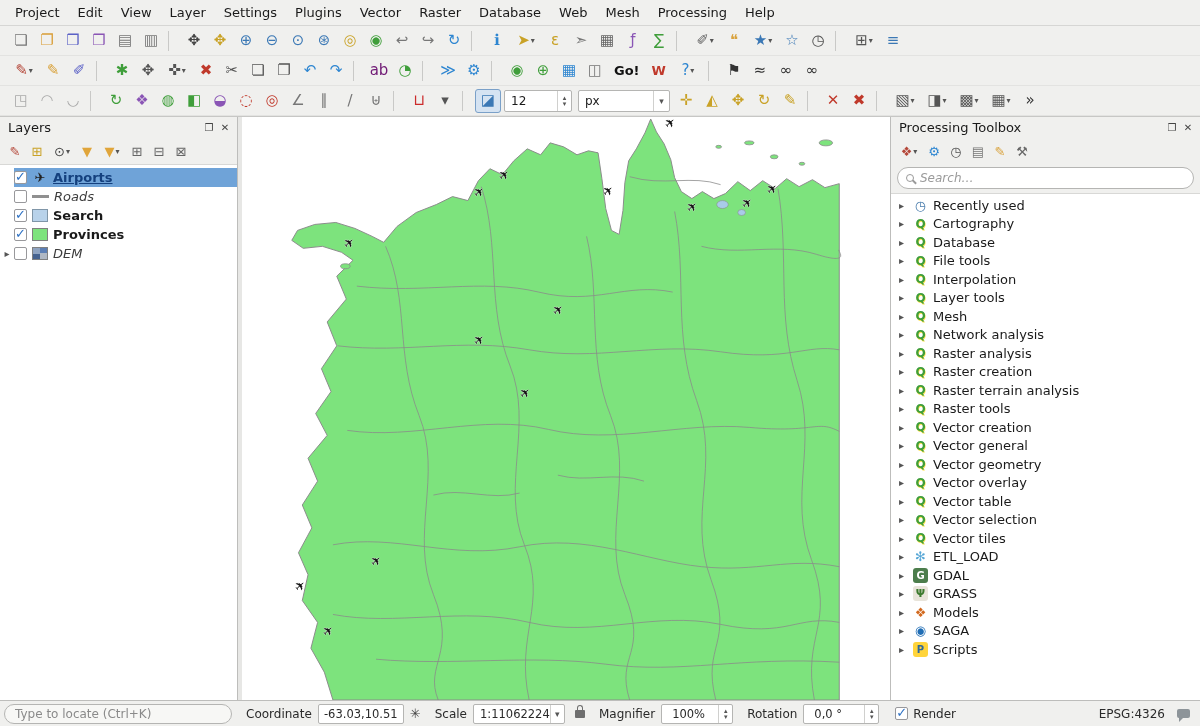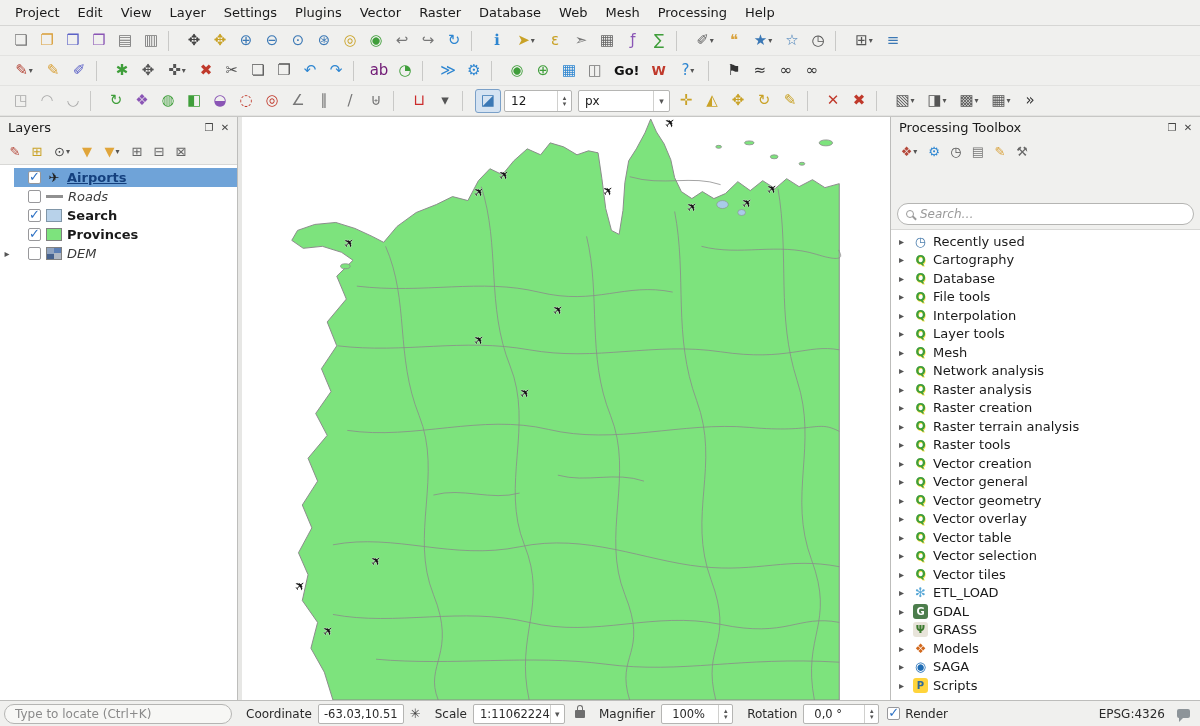--- a/index.html
+++ b/index.html
@@ -46,21 +46,21 @@
 
   .panel-toolbar { height:26px; display:flex; align-items:center; padding-left:4px; flex:none; }
   .panel-toolbar .tb-btn { width:22px; height:21px; }
   .panel-toolbar .tb-btn .g { font-size:13px; }
   .panel-toolbar .tb-btn.has-dd { width:28px; }
 
   
   .layers-tree { flex:1; background:#fff; border-top:1px solid #d8d8d6; padding-top:3px; }
   .layer-row { height:19px; display:flex; align-items:center; }
   .arrow-slot { width:14px; text-align:center; font-size:10px; color:#555; flex:none; }
-  .layer-inner { display:flex; align-items:center; flex:1; height:100%; padding-left:14px; }
+  .layer-inner { display:flex; align-items:center; flex:1; height:100%; padding-left:0; }
   .layer-row.selected .layer-inner { background:#6fa3d8; }
   .cbx { width:13px; height:13px; background:#fff; border:1px solid #98989b; border-radius:2px; position:relative; flex:none; margin-right:5px; }
   .cbx.checked::after { content:"✓"; position:absolute; top:-3px; left:0px; color:#2d71c4; font-weight:bold; font-size:13px; }
   .licon { width:16px; height:13px; margin-right:5px; flex:none; display:inline-flex; align-items:center; justify-content:center; }
   .licon.airplane::before { content:"✈"; font-size:13px; color:#222; }
   .licon.line { background:linear-gradient(transparent 42%, #909090 42%, #909090 58%, transparent 58%); width:17px; }
   .licon.lake { background:#b8d2ea; border:1px solid #8096a8; }
   .licon.province { background:#7de37d; border:1px solid #808080; }
   .licon.dem { background:conic-gradient(#5c7fb5 25%, #b0b8c4 0 50%, #46628f 0 75%, #8fa3c0 0); border:1px solid #808080; }
   .llabel { font-size:13px; }
@@ -68,21 +68,21 @@
   .llabel.italic { font-style:italic; color:#3c3c3c; }
   .llabel.sel { color:#14407e; font-weight:700; text-decoration:underline; }
 
   
   .map { flex:1; position:relative; background:#ffffff; min-width:0; overflow:hidden; }
   .map svg { position:absolute; inset:0; width:100%; height:100%; }
   .plane { position:absolute; font-size:13px; color:#111; transform:translate(-50%,-50%) rotate(-42deg); text-shadow:0 0 1px #fff,0 0 1px #fff; }
 
   
   .search-wrap { padding:3px 6px 4px 6px; flex:none; background:#f0f0ee; }
-  .search-box { height:22px; background:#fff; border:1px solid #b5b5b3; border-radius:11px; display:flex; align-items:center; padding:0 8px;margin-top:36px; }
+  .search-box { height:22px; background:#fff; border:1px solid #b5b5b3; border-radius:11px; display:flex; align-items:center; padding:0 8px; }
   .mag { width:8px; height:8px; border:1.5px solid #9a9a9a; border-radius:50%; position:relative; flex:none; margin-right:6px; }
   .mag::after { content:""; position:absolute; width:5px; height:1.5px; background:#9a9a9a; transform:rotate(45deg); right:-4px; bottom:-1px; }
   .search-box input { border:none; outline:none; flex:1; font-size:12px; font-style:italic; font-family:inherit; background:transparent; }
   .search-box input::placeholder { color:#9a9a9a; }
   .tbx-tree { flex:1; background:#fff; border-top:1px solid #d8d8d6; overflow:hidden; padding-top:2px; }
   .tbx-row { height:18.5px; display:flex; align-items:center; padding-left:8px; cursor:default; }
   .tw-arrow { width:12px; color:#555; font-size:10px; flex:none; }
   .tw-arrow::before { content:"▸"; }
   .tbx-icon { width:15px; height:15px; display:inline-flex; align-items:center; justify-content:center; margin:0 5px 0 2px; border-radius:3px; flex:none; }
   .ic-clock::before { content:"◷"; color:#4d7fae; font-size:13px; }
@@ -100,21 +100,21 @@
   .locate { width:228px; height:20px; border:1px solid #b5b5b3; border-radius:10px; background:#f7f7f5; display:flex; align-items:center; padding:0 10px; flex:none; }
   .locate input { border:none; outline:none; background:transparent; width:100%; font-size:12px; color:#555; font-family:inherit; }
   .locate input::placeholder { color:#8a8a8a; }
   .sb-label { margin:0 6px 0 14px; flex:none; }
   .sb-field { height:20px; background:#fff; border:1px solid #b5b5b3; border-radius:2px; display:inline-flex; align-items:center; justify-content:center; font-size:11.5px; flex:none; }
   .sb-icon { margin-left:6px; font-size:13px; color:#444; flex:none; }
   .sb-combo { width:92px; justify-content:space-between; padding-left:6px; }
   .sb-spin { justify-content:space-between; padding-left:10px; }
   .lock { width:10px; height:8px; background:#6e6e6e; border-radius:1px; position:relative; margin-left:10px; flex:none; }
   .lock::before { content:""; position:absolute; top:-5px; left:2px; width:4px; height:5px; border:1.5px solid #6e6e6e; border-bottom:none; border-radius:3px 3px 0 0; }
-  .render-wrap { display:flex; align-items:center; margin-left:8px; flex:none; }
+  .render-wrap { display:flex; align-items:center; margin-left:16px; flex:none; }
   .render-wrap .cbx { margin-right:5px; }
   .crs { margin-left:auto; flex:none; }
   .bubble { width:13px; height:9px; background:#8d9499; border-radius:2px; position:relative; flex:none; margin-left:12px; margin-right:2px; }
   .bubble::after { content:""; position:absolute; left:2px; bottom:-4px; border:3px solid transparent; border-top-color:#8d9499; border-left-color:#8d9499; }
 </style>
 </head>
 <body>
 
 <div class="app">
 

